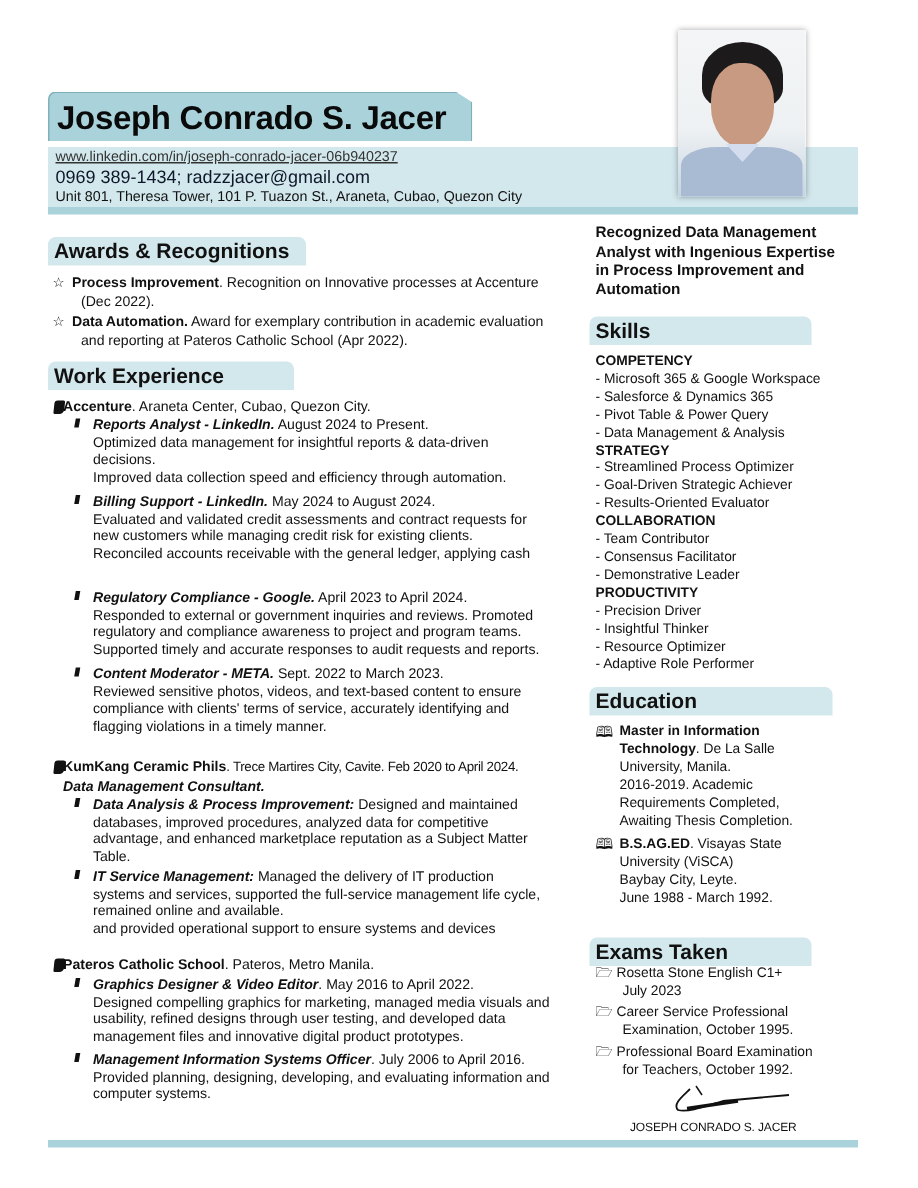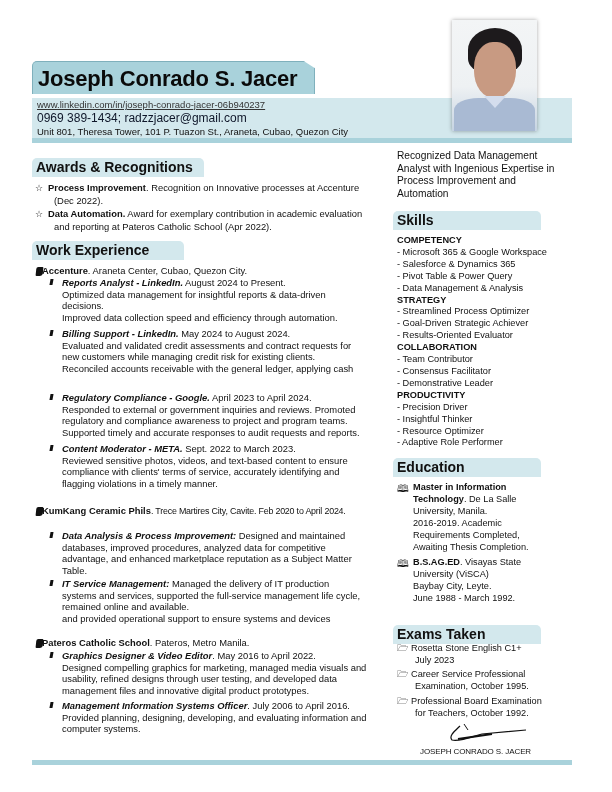--- a/index.html
+++ b/index.html
@@ -34,21 +34,21 @@
     position: absolute; left: 452px; top: 20px; width: 85px; height: 111px;
     background: linear-gradient(#f3f5f6 0%, #eef1f3 60%, #c6d4e2 100%);
     box-shadow: 0 0 4px rgba(0,0,0,0.35); overflow: hidden;
   }
   .photo .hair { position: absolute; left: 16px; top: 8px; width: 54px; height: 44px; background: #1d1a1c; border-radius: 50% 50% 30% 30%; }
   .photo .face { position: absolute; left: 22px; top: 22px; width: 42px; height: 56px; background: #c89a82; border-radius: 45% 45% 48% 48%; }
   .photo .shirt { position: absolute; left: 2px; top: 78px; width: 81px; height: 40px; background: #a9bad3; border-radius: 30% 30% 0 0; }
   .photo .collar { position: absolute; left: 32px; top: 76px; width: 22px; height: 12px; background: #d4dded; clip-path: polygon(0 0, 50% 100%, 100% 0); }
 
   .tagline {
-    position: absolute; left: 397px; top: 150px; width: 170px; font-size: 10.2px; font-weight: normal; line-height: 12.7px; color: #111;
+    position: absolute; left: 397px; top: 150px; width: 170px; font-size: 10.2px; font-weight: bold; line-height: 12.7px; color: #111;
   }
 
   
   .sec-head {
     position: absolute; height: 19px; background: #d3e8ed; border-radius: 5px 5px 0 0;
     font-size: 14px; font-weight: bold; padding-left: 4px; line-height: 19px; color: #111;
   }
   .award { position: absolute; left: 35px; width: 360px; font-size: 9.4px; line-height: 11.7px; }
   .award .star { display: inline-block; width: 13px; font-size: 9px; }
   .award .cont { padding-left: 19px; }
@@ -103,21 +103,21 @@
 <div class="sec-head" style="left:32px; top:158px; width:172px;">Awards &amp; Recognitions</div>
 <div class="award" style="top:182px;">
   <span class="star">☆</span><span class="b">Process Improvement</span><span>. Recognition on Innovative processes at Accenture</span>
   <div class="cont">(Dec 2022).</div>
 </div>
 <div class="award" style="top:208px;">
   <span class="star">☆</span><span class="b">Data Automation.</span><span> Award for exemplary contribution in academic evaluation</span>
   <div class="cont">and reporting at Pateros Catholic School (Apr 2022).</div>
 </div>
 
-<div class="sec-head" style="left:32px; top:241px; width:152px;">Work Experience</div>
+<div class="sec-head" style="left:32px; top:241px; width:164px;">Work Experience</div>
 
 <div class="org" style="top:265px;">
   <span class="bullet-big"></span>
   <div class="org-text"><span class="b">Accenture</span><span>. Araneta Center, Cubao, Quezon City.</span></div>
 </div>
 <div class="role" style="top:277px;">
   <span class="bullet-small"></span>
   <div class="role-body">
     <span class="bi">Reports Analyst - LinkedIn.</span><span> August 2024 to Present.</span>
     <div>Optimized data management for insightful reports &amp; data-driven</div>
@@ -149,20 +149,21 @@
     <span class="bi">Content Moderator - META.</span><span>  Sept. 2022 to March 2023.</span>
     <div>Reviewed sensitive photos, videos, and text-based content to ensure</div>
     <div>compliance with clients' terms of service, accurately identifying and</div>
     <div>flagging violations in a timely manner.</div>
   </div>
 </div>
 
 <div class="org" style="top:505px;">
   <span class="bullet-big"></span>
   <div class="org-text"><span class="b">KumKang Ceramic Phils</span><span style="font-size:8.9px; letter-spacing:-0.2px;">. Trece Martires City, Cavite. Feb 2020 to April 2024.</span></div>
+  <div class="org-text bi">Data Management Consultant.</div>
 </div>
 <div class="role" style="top:530px;">
   <span class="bullet-small"></span>
   <div class="role-body">
     <span class="bi">Data Analysis &amp; Process Improvement:</span><span> Designed and maintained</span>
     <div>databases, improved procedures, analyzed data for competitive</div>
     <div>advantage, and enhanced marketplace reputation as a Subject Matter</div>
     <div>Table.</div>
   </div>
 </div>
@@ -213,21 +214,21 @@
   <div>- Team Contributor</div>
   <div>- Consensus Facilitator</div>
   <div>- Demonstrative Leader</div>
   <div class="cat">PRODUCTIVITY</div>
   <div>- Precision Driver</div>
   <div>- Insightful Thinker</div>
   <div>- Resource Optimizer</div>
   <div>- Adaptive Role Performer</div>
 </div>
 
-<div class="sec-head" style="left:393px; top:458px; width:148px;">Education</div>
+<div class="sec-head" style="left:393px; top:458px; width:162px;">Education</div>
 <div class="edu" style="top:482px;">
   <span class="icon">🕮</span>
   <div class="body">
     <div><span class="b">Master in Information</span></div>
     <div><span class="b">Technology</span><span>. De La Salle</span></div>
     <div>University, Manila.</div>
     <div>2016-2019. Academic</div>
     <div>Requirements Completed,</div>
     <div>Awaiting Thesis Completion.</div>
   </div>

